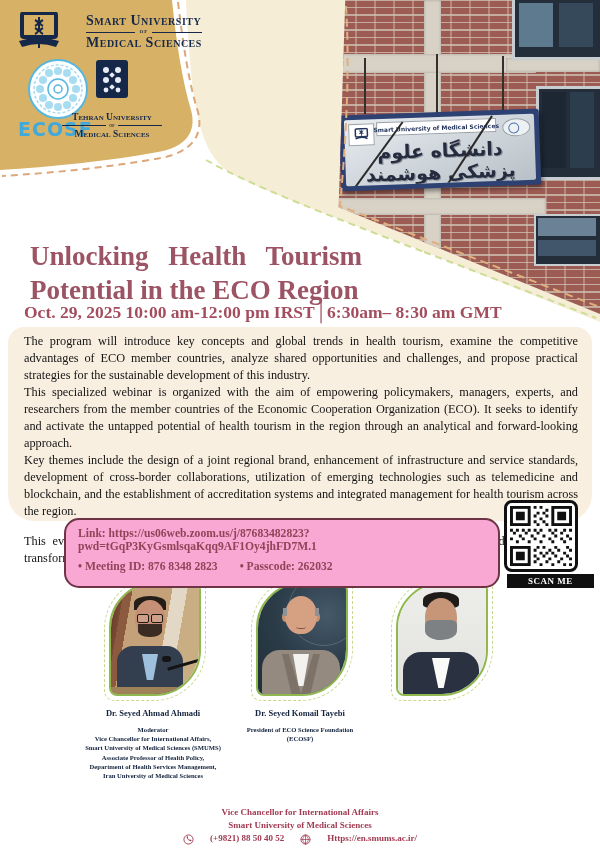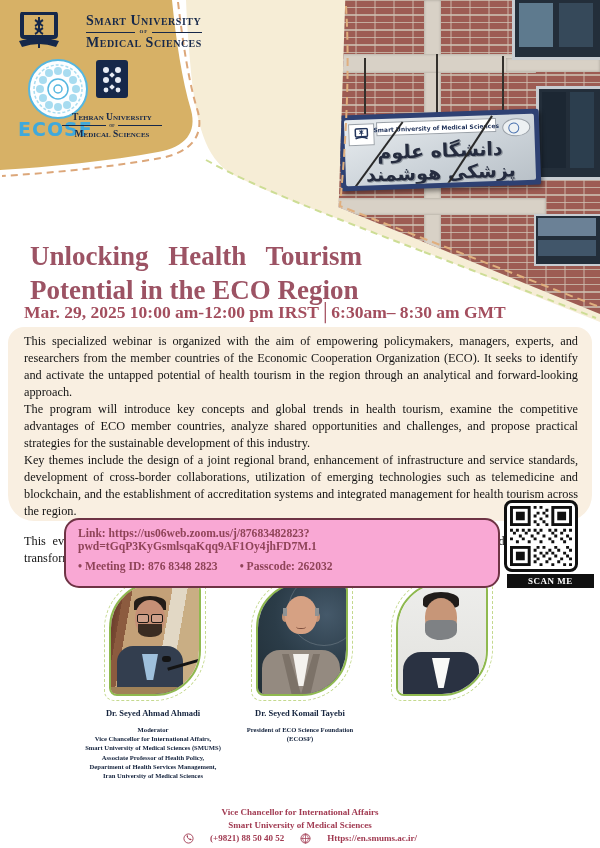--- a/index.html
+++ b/index.html
@@ -142,21 +142,21 @@
       border-radius:50% 50% 20% 20%;}
   .a3 .beard{position:absolute;left:27px;top:36px;width:32px;height:20px;background:#7E8184;
       border-radius:20% 20% 48% 48%;}
   .a3 .suit{left:5px;width:76px;height:42px;background:#2A3242;border-radius:18px 18px 0 0;}
   .a3 .shirt{position:absolute;bottom:6px;left:34px;width:18px;height:30px;background:#FAFAF8;
       clip-path:polygon(0 0,100% 0,65% 100%,35% 100%);}
 
   
   .footer{position:absolute;left:0;top:806px;width:100%;z-index:5;text-align:center;
       color:#A13B52;font-weight:bold;font-size:9px;line-height:1.45;}
-  .footer .contact{display:flex;justify-content:center;align-items:center;gap:16px;}
+  .footer .contact{display:flex;justify-content:center;align-items:flex-end;gap:16px;}
   .cicon{display:inline-flex;}
 </style>
 </head>
 <body>
 
 <div class="page">
 
   <svg class="hdr-svg" width="600" height="340" viewBox="0 0 600 340">
     <path d="M186 0 H600 V322 L420 250 C320 212 262 190 232 174 C204 158 197 120 192 82 C189 52 187 26 186 0 Z" fill="#F6EDD6"></path>
     <path d="M0 0 H172 C176 40 182 80 191 110 C197 132 186 147 158 152 C110 161 50 167 0 170 Z" fill="#D7B166"></path>
@@ -267,25 +267,25 @@
         <div class="lof">of</div>
         <div class="l2">Medical Sciences</div>
       </div>
     </div>
   </div>
 
   <div class="title">
     <div class="t1">Unlocking Health Tourism</div>
     <div class="t2">Potential in the ECO Region</div>
   </div>
-  <div class="date">Mar. 29, 2025 10:00 am-12:00 pm IRST│6:30am– 8:30 am GMT</div>
+  <div class="date">Oct. 29, 2025 10:00 am-12:00 pm IRST│6:30am– 8:30 am GMT</div>
 
   <div class="body-block">
+    <p>The program will introduce key concepts and global trends in health tourism, examine the competitive advantages of ECO member countries, analyze shared opportunities and challenges, and propose practical strategies for the sustainable development of this industry.</p>
     <p>This specialized webinar is organized with the aim of empowering policymakers, managers, experts, and researchers from the member countries of the Economic Cooperation Organization (ECO). It seeks to identify and activate the untapped potential of health tourism in the region through an analytical and forward-looking approach.</p>
-    <p>The program will introduce key concepts and global trends in health tourism, examine the competitive advantages of ECO member countries, analyze shared opportunities and challenges, and propose practical strategies for the sustainable development of this industry.</p>
     <p>Key themes include the design of a joint regional brand, enhancement of infrastructure and service standards, development of cross-border collaborations, utilization of emerging technologies such as telemedicine and blockchain, and the establishment of accreditation systems and integrated management for health tourism across the region.</p>
     <p class="gap">This event provides a platform for regional synergy and the development of a joint roadmap aimed at transforming the ECO region into one of the global hubs for health tourism.</p>
   </div>
 
   <div class="linkbox">
     <div>Link: https://us06web.zoom.us/j/87683482823?pwd=tGqP3KyGsmlsqaKqq9AF1Oy4jhFD7M.1</div>
     <div class="row2">
       <span>• Meeting ID: 876 8348 2823</span>
       <span>• Passcode: 262032</span>
     </div>

